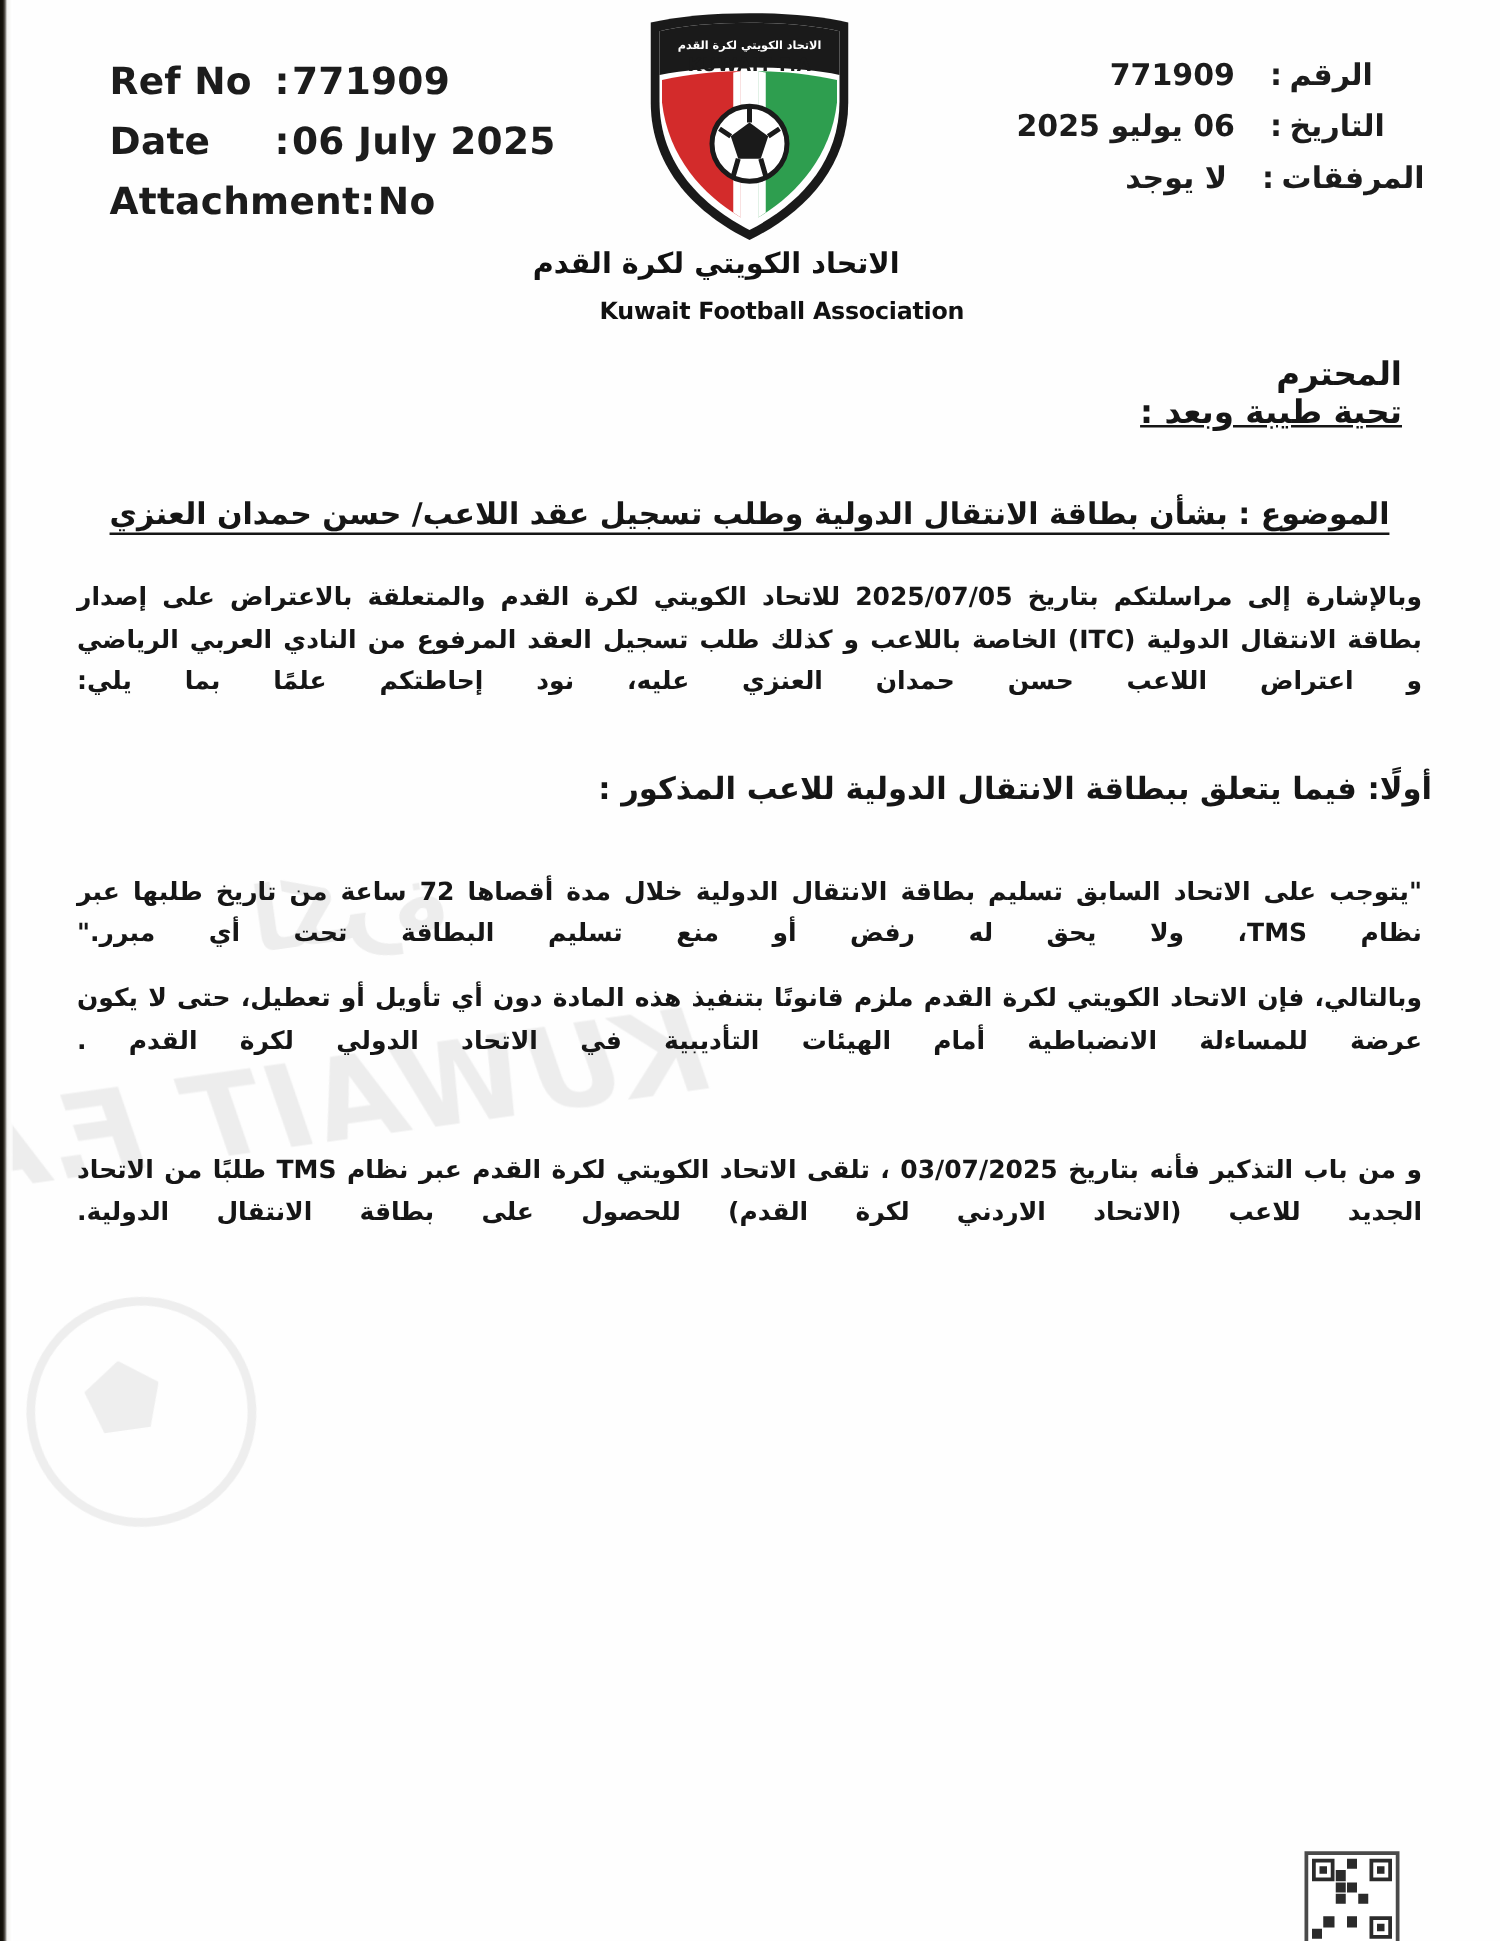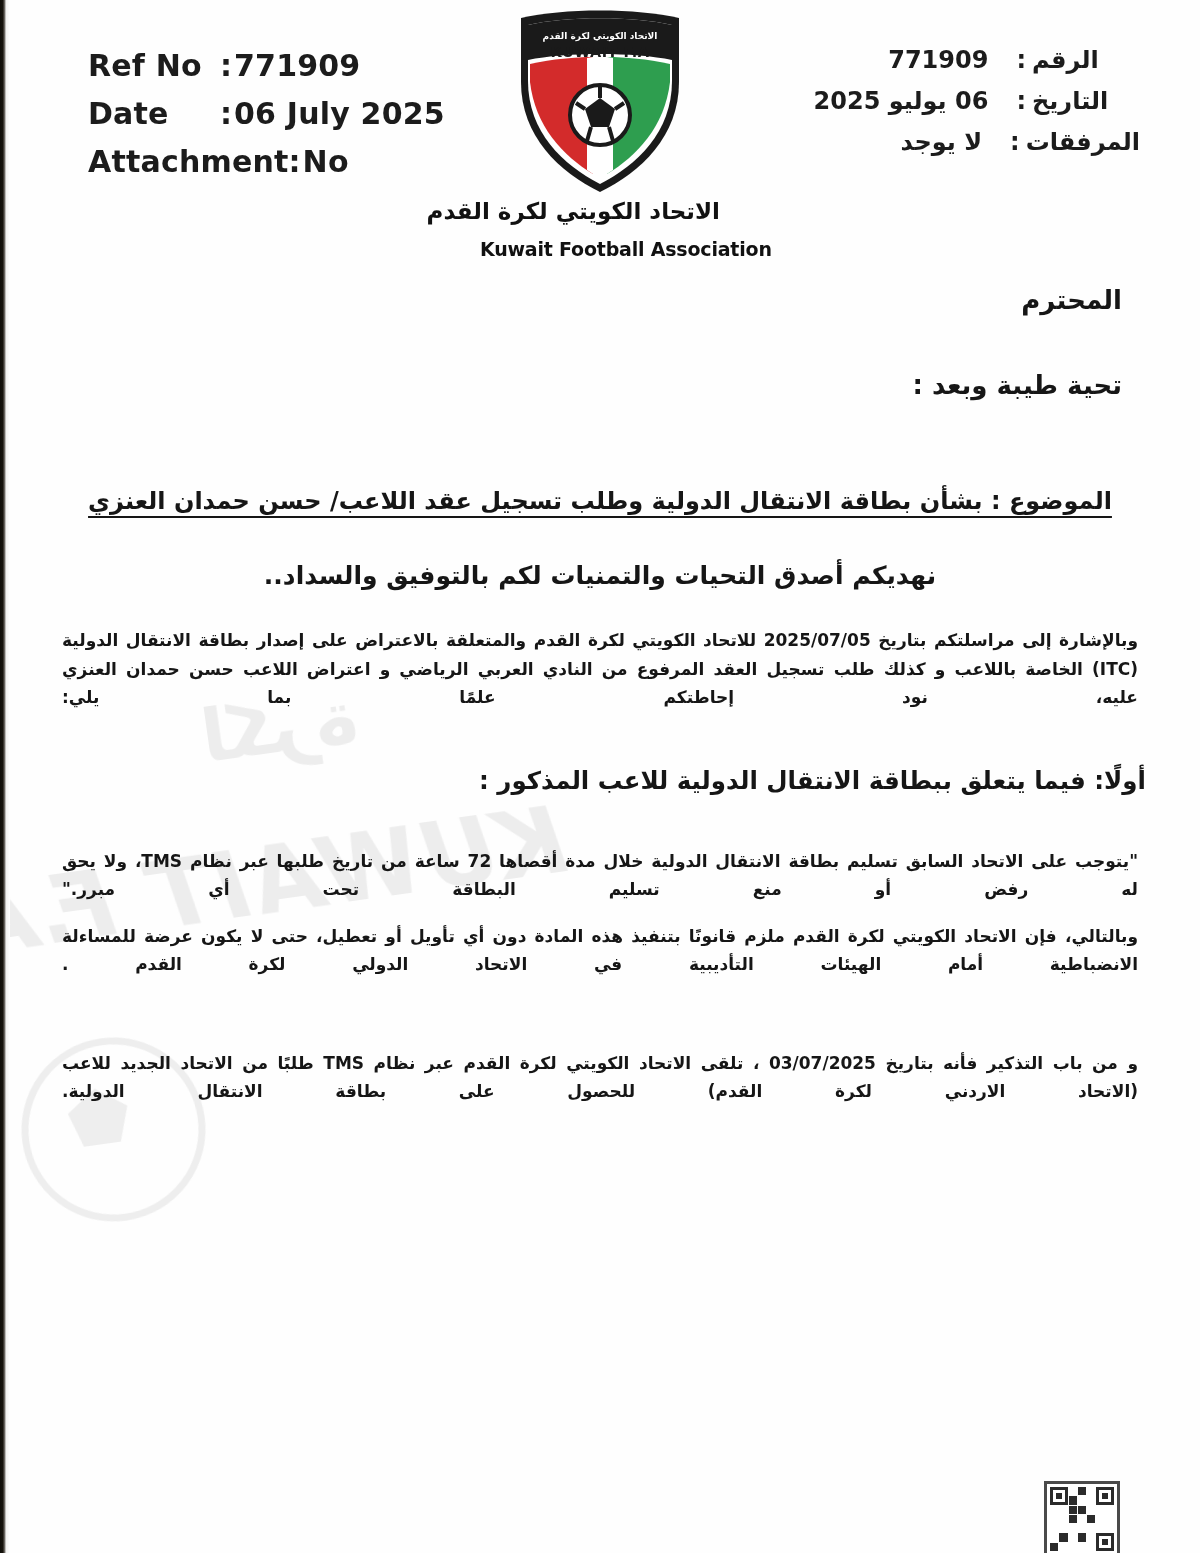--- a/index.html
+++ b/index.html
@@ -177,44 +177,44 @@
     justify-content: space-between;
     align-items: baseline;
     padding: 0 24px 0 222px;
     font-size: 26px;
     font-weight: bold;
   }
   .addressee { white-space: nowrap; }
   .honorific { white-space: nowrap; }
 
   .greeting {
-    margin-top: 55px;
     padding-right: 24px;
     text-align: right;
     font-size: 26px;
     font-weight: bold;
+    text-decoration: underline;
   }
   .subject {
-    margin-top: 87px;
+    margin-top: 52px;
     text-align: center;
     font-size: 24px;
     font-weight: bold;
     text-decoration: underline;
     text-underline-offset: 7px;
     text-decoration-thickness: 2px;
   }
   .salutation {
     margin-top: 46px;
     text-align: center;
     font-size: 25px;
     font-weight: bold;
   }
   .para {
     margin-top: 36px;
-    font-size: 17px;
+    font-size: 20px;
     font-weight: bold;
     line-height: 1.68;
     text-align: justify;
     text-align-last: left;
     padding: 0 8px;
   }
   .para.tight { margin-top: 18px; }
   .para.justify-both {
     text-align: justify;
     text-align-last: justify;
@@ -347,21 +347,20 @@
   <div class="body-area">
 
     <div class="addressee-row">
       <div class="honorific">المحترم</div>
     </div>
 
     <div class="greeting">تحية طيبة وبعد :</div>
 
     <div class="subject">الموضوع : بشأن بطاقة الانتقال الدولية وطلب تسجيل عقد اللاعب/ حسن حمدان العنزي</div>
 
-    <div class="salutation">نهديكم أصدق التحيات والتمنيات لكم بالتوفيق والسداد..</div>
 
     <div class="para justify-both">وبالإشارة إلى مراسلتكم بتاريخ 2025/07/05 للاتحاد الكويتي لكرة القدم والمتعلقة بالاعتراض على إصدار بطاقة الانتقال الدولية (ITC) الخاصة باللاعب و كذلك طلب تسجيل العقد المرفوع من النادي العربي الرياضي و اعتراض اللاعب حسن حمدان العنزي عليه، نود إحاطتكم علمًا بما يلي:</div>
 
     <div class="gap-sm"></div>
 
     <div class="section-head">أولًا: فيما يتعلق ببطاقة الانتقال الدولية للاعب المذكور :</div>
 
 
     <div class="gap-md"></div>
 

